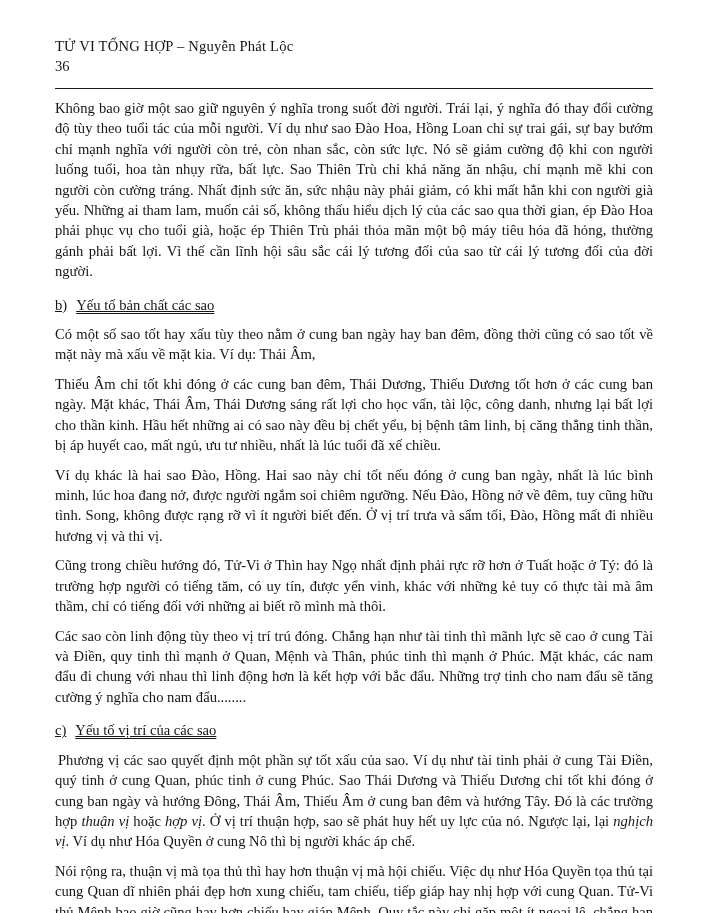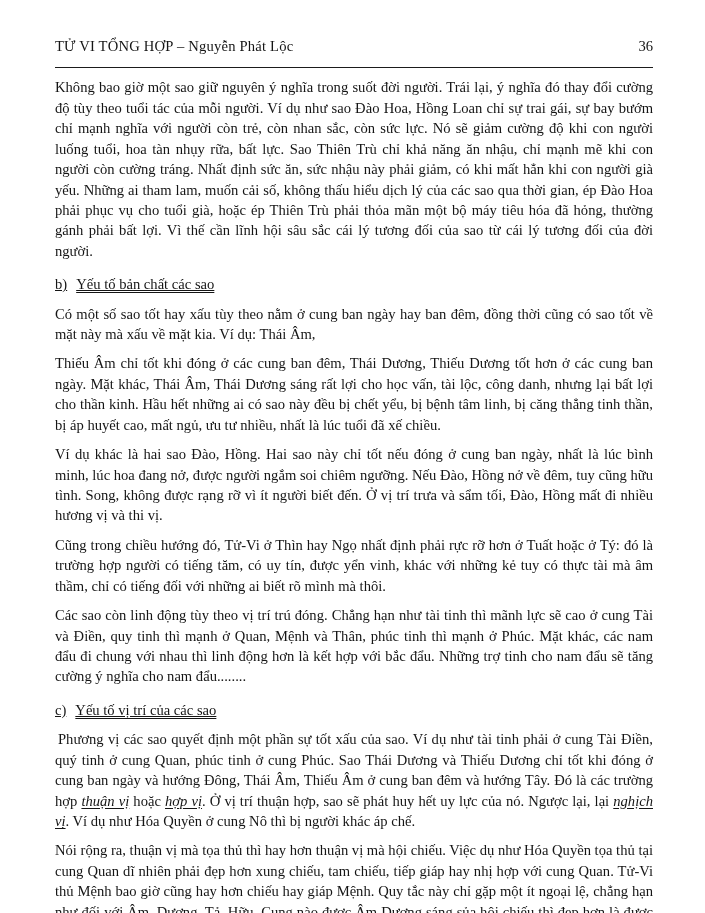--- a/index.html
+++ b/index.html
@@ -13,40 +13,40 @@
     font-size: 14.6px;
     line-height: 1.4;
     color: #151515;
     overflow: hidden;
   }
   .running-head {
     display: flex;
     justify-content: space-between;
     align-items: baseline;
     padding-bottom: 11px;
+    flex-direction: column;
   }
   .head-title { letter-spacing: 0.2px; }
   .head-rule {
     border-top: 1.6px solid #1b1b1b;
     height: 0;
     margin-bottom: 3px;
   }
   .para {
     text-align: justify;
     margin: 9px 0;
   }
   .heading { margin: 13px 0 7px 0; text-decoration: underline; }
   .h-label { margin-right: 9px; }
   .h-title {
     text-decoration: underline;
     text-underline-offset: 3px;
   }
   .term {
     font-style: italic;
-    text-decoration: underline;
     text-underline-offset: 2px;
   }
   .ti-sm { text-indent: 3px; }
 </style>
 </head>
 <body>
 
 <div class="page">
 
   <div class="running-head">

